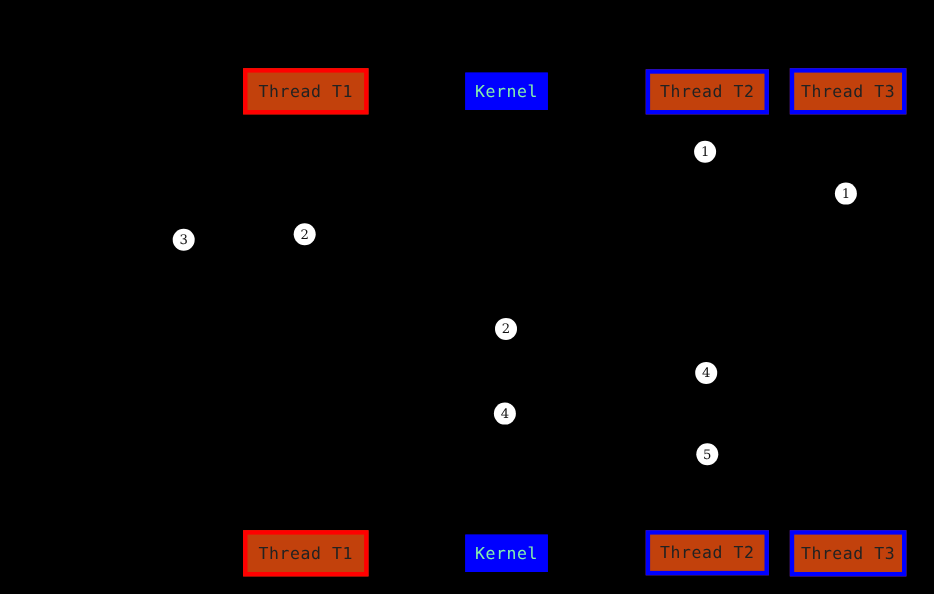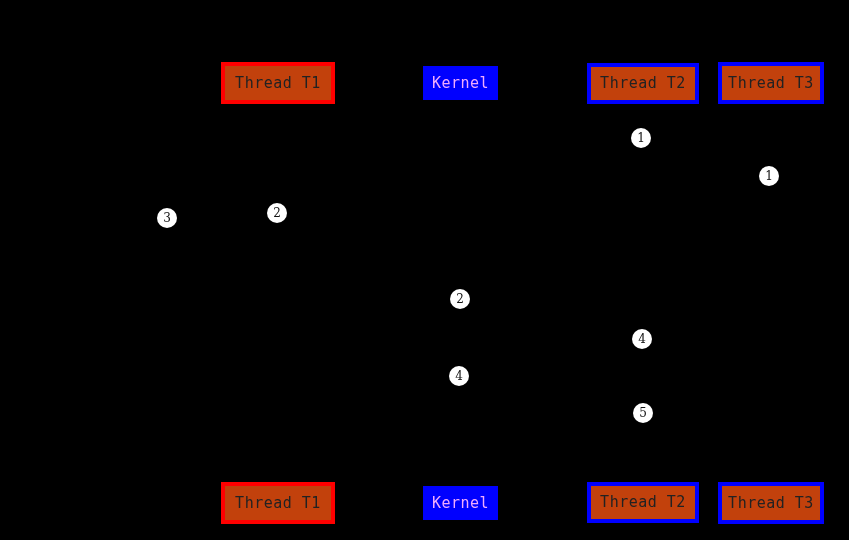--- a/index.html
+++ b/index.html
@@ -27,21 +27,21 @@
     font-size: 15px;
     letter-spacing: 0.5px;
     line-height: 1;
   }
   .participant.framed {
     background: #c2410c;
     color: #222222;
     border-style: solid;
   }
   .participant.solid {
-    color: #f0abfc;
+    color: #86efac;
     border-style: solid;
   }
 
   
   .lifeline {
     position: absolute;
     width: 1px;
     background: repeating-linear-gradient(
       to bottom,
       #000000 0px, #000000 5px,

